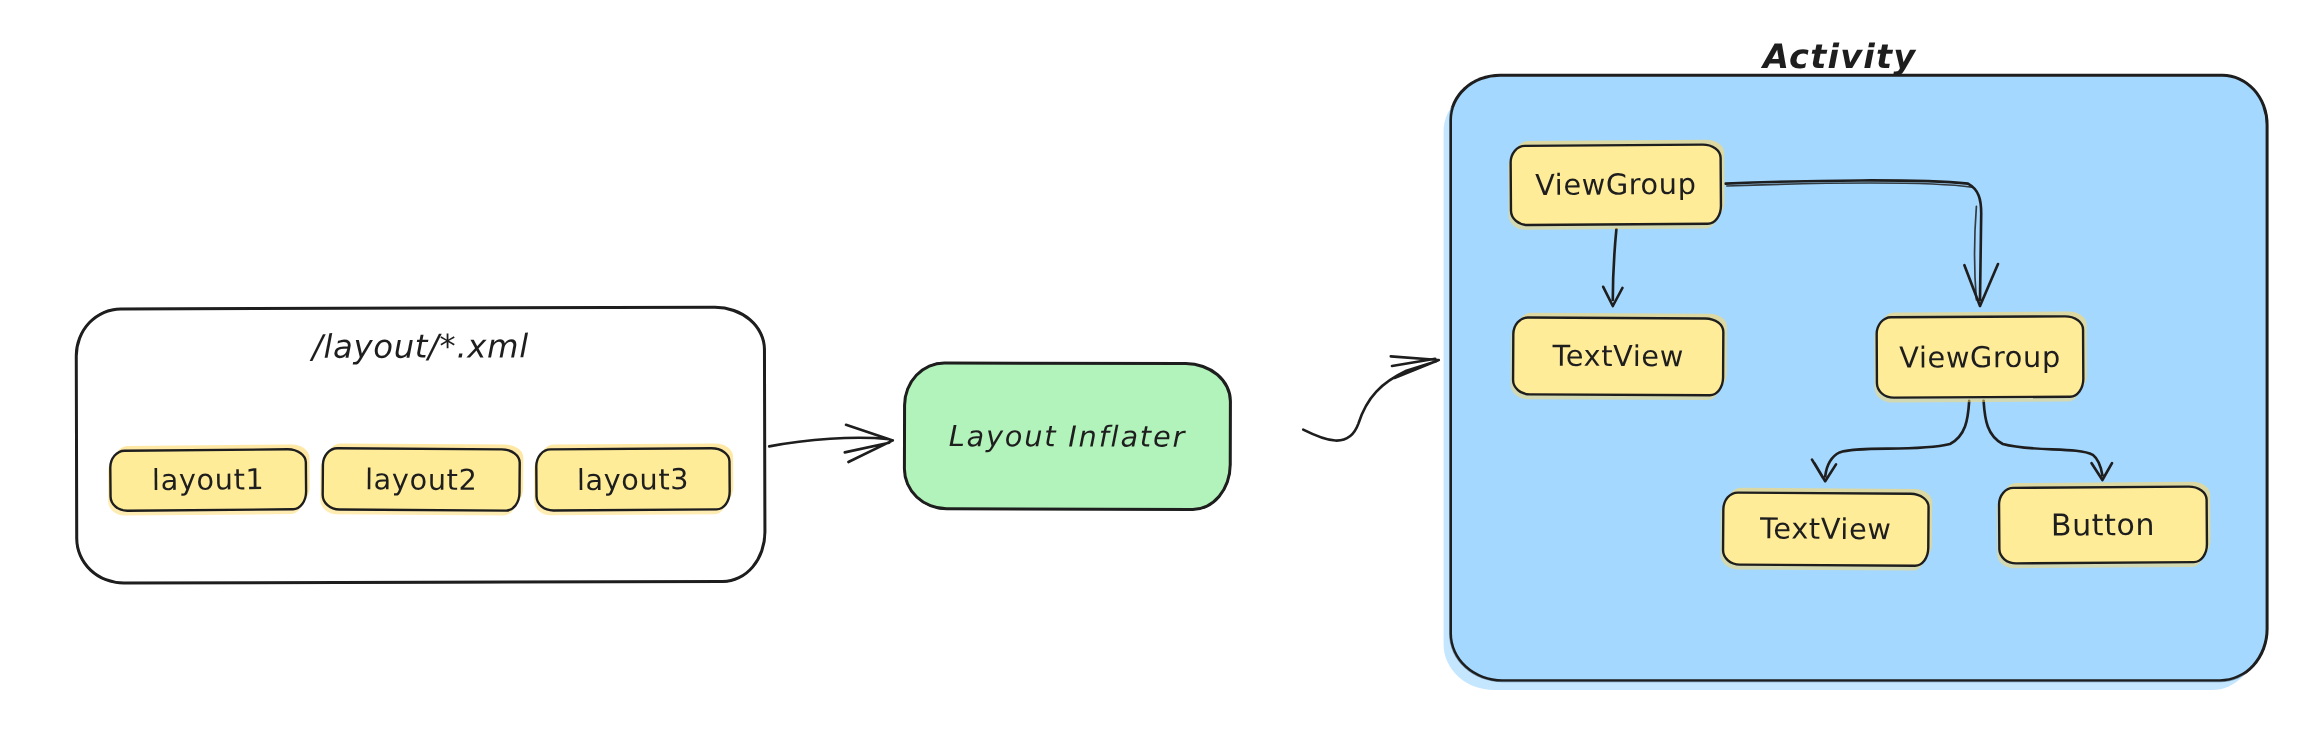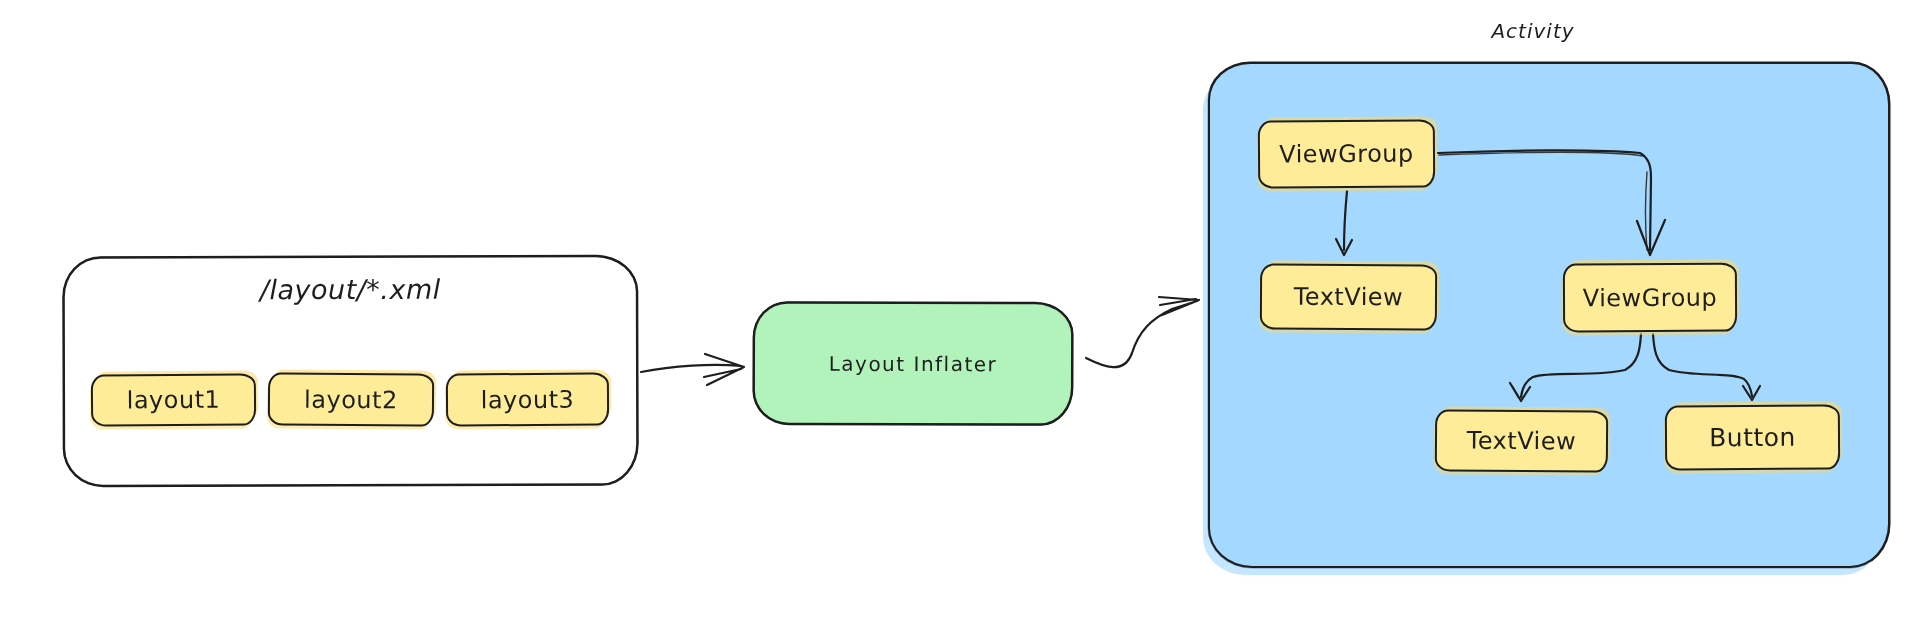--- a/index.html
+++ b/index.html
@@ -14,34 +14,34 @@
     left:63px;top:256px;width:575px;height:230px;background:#ffffff;
     border-radius:38px 42px 36px 40px / 40px 36px 42px 38px;
     box-shadow:0 0 0 .5px #1e1e1e;
     transform:rotate(-.15deg);
   }
   .panel-title{
     position:absolute;left:0;top:16px;width:100%;text-align:center;
     font-size:27px;font-style:italic;letter-spacing:.5px;
   }
   .inflater{
-    left:753px;top:302px;width:320px;height:123px;background:var(--green,#b2f2bb);
+    left:753px;top:302px;width:273px;height:123px;background:var(--green,#b2f2bb);
     border-radius:34px 38px 32px 36px / 36px 32px 38px 34px;
     display:flex;align-items:center;justify-content:center;
-    font-size:20px;letter-spacing:1.5px;
+    font-size:24px;font-style:italic;letter-spacing:1.5px;
     box-shadow:0 0 0 .5px #1e1e1e;transform:rotate(.15deg);
   }
   .activity-panel{
     left:1208px;top:62px;width:682px;height:506px;background:var(--blue,#a5d8ff);
     border-radius:42px 38px 40px 44px / 38px 42px 44px 40px;
     box-shadow:-7px 9px 0 -2px rgba(165,216,255,.65),0 0 0 .5px #1e1e1e;
   }
   .activity-title{
-    position:absolute;left:1403px;top:19px;width:260px;text-align:center;
-    font-size:20px;font-style:italic;letter-spacing:1px;
+    position:absolute;left:1403px;top:31px;width:260px;text-align:center;
+    font-size:28px;font-style:italic;letter-spacing:1px;font-weight:bold;
   }
   
   .node{
     position:absolute;background:var(--yellow,#ffec99);
     border:2.5px solid var(--stroke,#1e1e1e);box-sizing:border-box;
     display:flex;align-items:center;justify-content:center;
     font-size:24px;letter-spacing:.5px;
     border-radius:13px 16px 12px 15px / 15px 12px 16px 13px;
     box-shadow:3px -4px 0 -1px rgba(255,217,102,.6),-2px 4px 0 -1px rgba(255,217,102,.5);
   }

